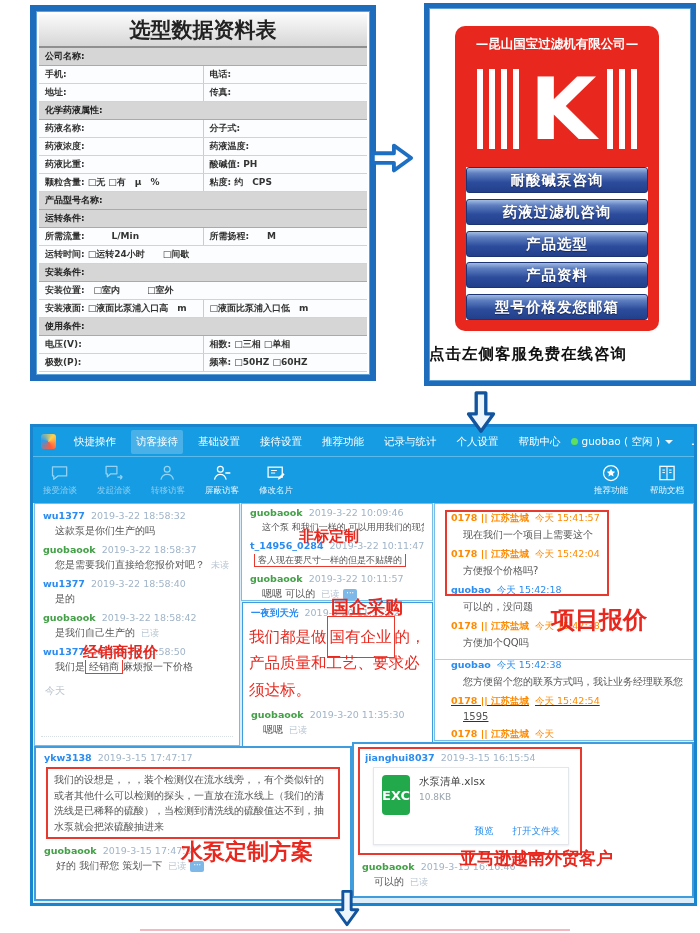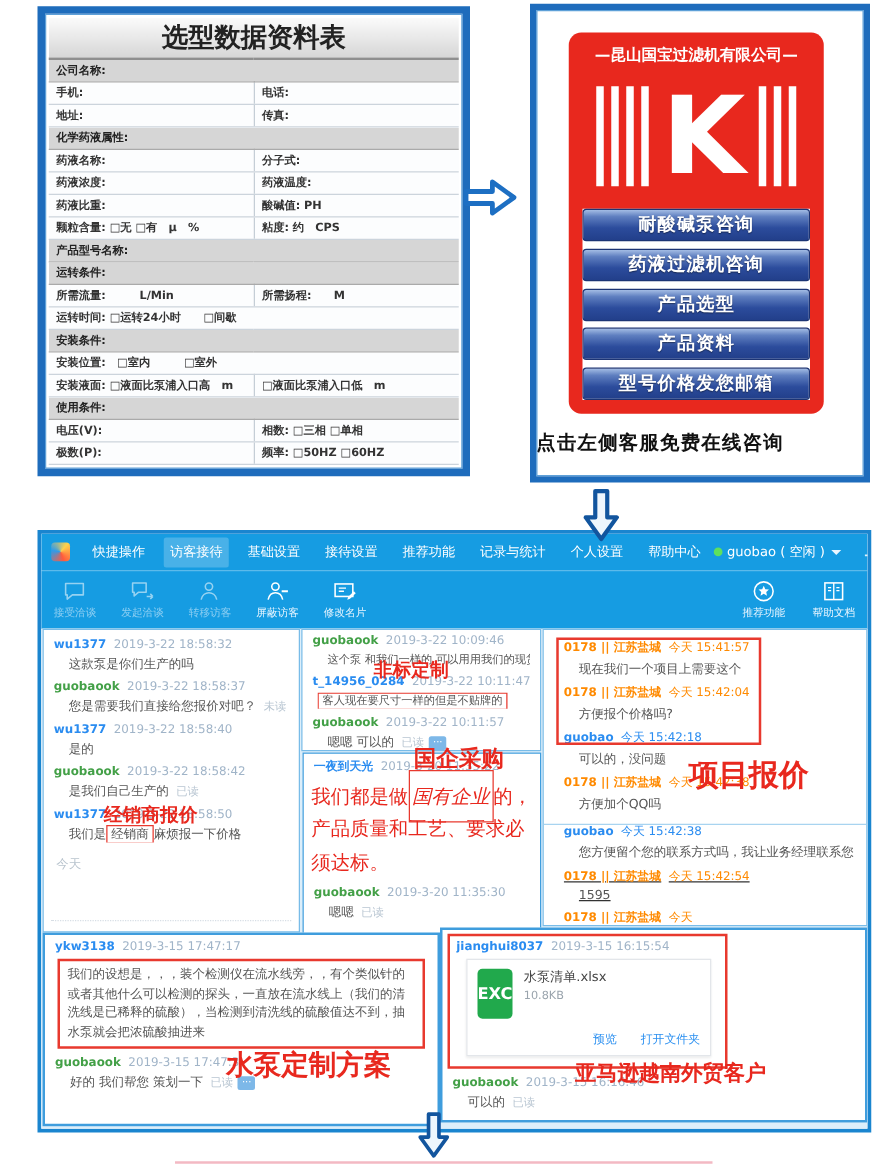--- a/index.html
+++ b/index.html
@@ -86,21 +86,21 @@
     font-size:8px;line-height:10px;text-align:center;vertical-align:middle;margin-left:4px;}
   .emoji::after{content:"···";}
   .rbox-inline{border:1px solid #e8392e;padding:1px 3px;}
   .divider{color:#b9c4ce;font-size:10px;margin:10px 0 0 10px;}
   .dotline{border-top:1px dotted #d7dee5;margin:38px 6px 0;}
   .overlay-rbox{position:absolute;border:2px solid #e8392e;pointer-events:none;}
   .hdiv{position:absolute;left:0;right:0;height:1px;background:#a8d4f0;}
 
   .redtext{font-family:"DejaVu Serif",serif;color:#e8281e;font-size:15.5px;line-height:1.7;
     margin:4px 6px 0;white-space:normal;}
-  .redtext .rbox-inline{border-width:1.5px;padding:11px 2px;font-style:italic;}
+  .redtext .rbox-inline{border-width:1.5px;padding:11px 2px;}
 
   .boxed-para{border:2px solid #e8392e;margin:4px 10px 0;padding:3px 6px;font-size:10px;
     color:#555;line-height:1.55;white-space:normal;}
 
   .rwrap{border:2px solid #e8392e;margin:3px 4px 0;padding:1px 5px 8px;width:224px;box-sizing:border-box;}
   .filecard{background:#fff;border:1px solid #e3e6ea;box-shadow:0 1px 2px rgba(0,0,0,.08);
     margin:4px 0 0 8px;padding:7px 8px 6px;width:196px;box-sizing:border-box;}
   .fc-top{display:flex;}
   .fc-badge{width:28px;height:40px;background:#21a94c;border-radius:4px;color:#fff;font-weight:bold;
     font-size:13px;display:flex;align-items:center;justify-content:center;flex:0 0 auto;}

